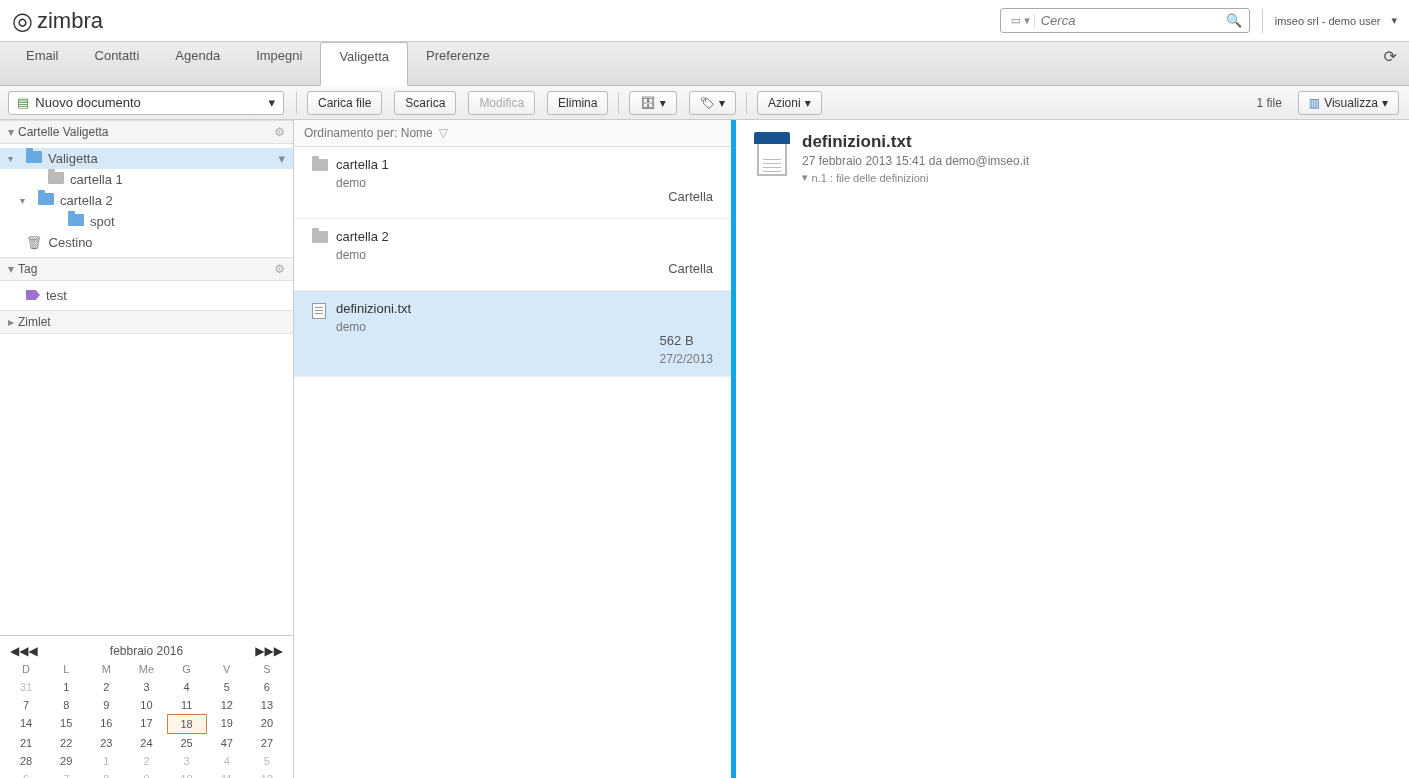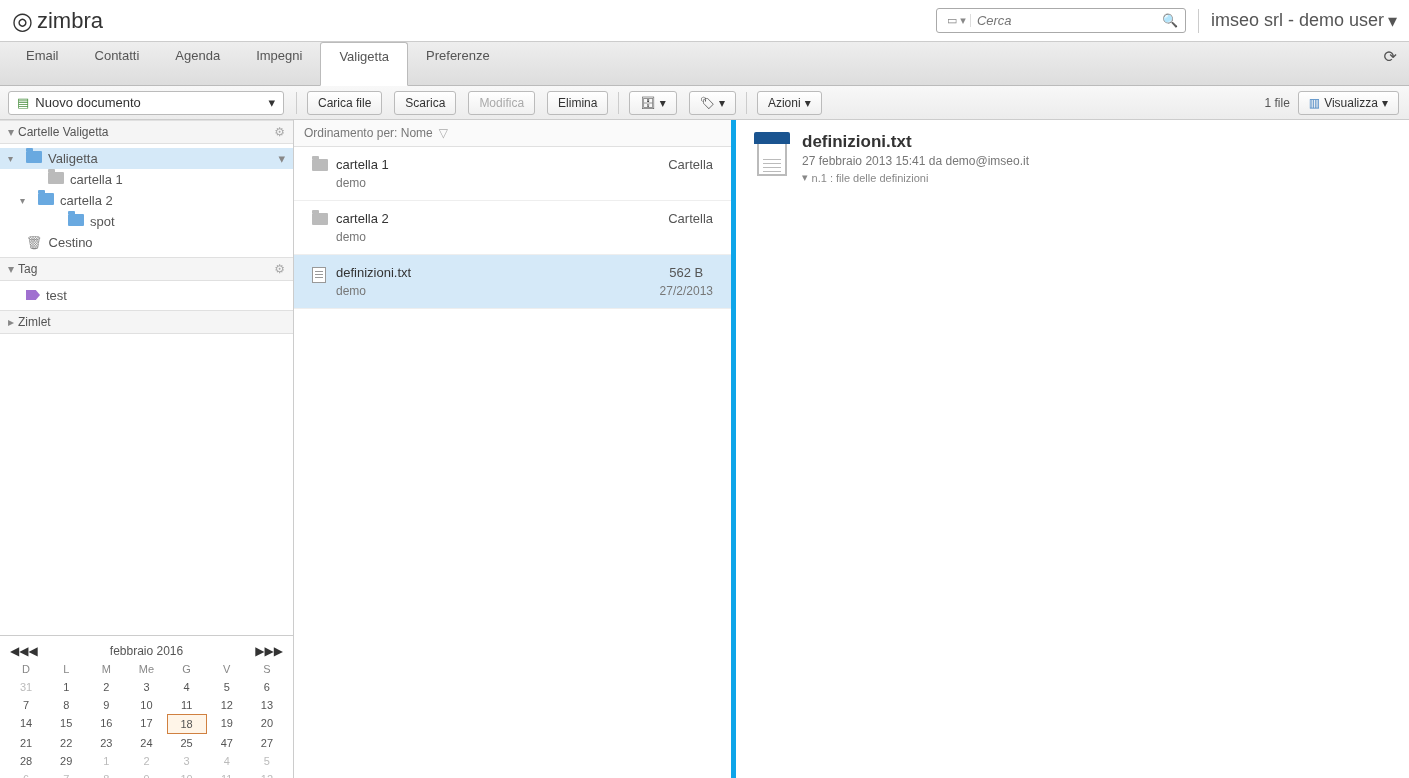--- a/index.html
+++ b/index.html
@@ -8,37 +8,37 @@
 
 .header { display: flex; align-items: center; justify-content: space-between; padding: 6px 12px; border-bottom: 1px solid #ccc; height: 42px; }
 .logo { font-size: 22px; font-weight: 500; color: #333; display: flex; align-items: center; gap: 4px; }
 .logo-icon { font-size: 24px; }
 .header-right { display: flex; align-items: center; gap: 12px; }
 .search-box { display: flex; align-items: center; border: 1px solid #aaa; border-radius: 3px; padding: 2px 6px; width: 250px; background: #fff; }
 .search-type { color: #888; font-size: 11px; padding: 0 4px; border-right: 1px solid #ddd; display:flex; align-items:center; gap:2px;}
 .search-input { border: none; outline: none; flex: 1; font-style: italic; color: #999; padding: 2px 6px; font-size: 13px; }
 .search-icon { color: #888; cursor: pointer; }
 .header-sep { width:1px; height:24px; background:#ccc; }
-.user-menu { color: #555; font-size: 18px; cursor: pointer; display:flex; align-items:center; gap:4px;}
+.user-menu { color: #555; font-size: 11px; cursor: pointer; display:flex; align-items:center; gap:11px;}
 
 
 .tabs { display: flex; background: linear-gradient(#eee,#ddd); border-bottom: 1px solid #bbb; height: 44px; align-items: stretch; padding-left: 8px; position: relative; }
 .tab { padding: 6px 18px; color: #555; cursor: pointer; font-size: 13px; }
 .tab.active { background: #fff; border: 1px solid #bbb; border-bottom: 1px solid #fff; border-radius: 3px 3px 0 0; margin-bottom: -1px; }
 .refresh-icon { position: absolute; right: 12px; top: 5px; cursor: pointer; color: #555; font-size: 16px;}
 
 
 .toolbar { display: flex; align-items: center; background: linear-gradient(#f8f8f8,#ececec); border-bottom: 1px solid #ccc; height: 34px; }
 .new-doc { display: flex; align-items: center; border: 1px solid #bbb; border-radius: 3px; background: #fff; margin: 4px 8px; height: 24px; width: 276px; justify-content: space-between; padding: 0 8px; cursor:pointer;}
 .new-doc-left { display:flex; align-items:center; gap:6px;}
 .tb-group { display: flex; gap: 12px; padding: 0 6px; align-items: center; }
 .tb-btn { border: 1px solid #bbb; border-radius: 3px; background: linear-gradient(#fff,#f0f0f0); padding: 3px 10px; font-size: 12px; cursor: pointer; height:24px; display:flex; align-items:center; gap:4px;}
 .tb-btn.disabled { color: #aaa; cursor: default; }
 .tb-sep { width: 1px; height: 22px; background: #ccc; margin: 0 4px; }
-.tb-right { margin-left: auto; display: flex; align-items: center; gap: 8px; padding-right: 10px; }
+.tb-right { margin-left: auto; display: flex; align-items: center; gap: 16px; padding-right: 10px; }
 .file-count { color: #555; font-size: 12px; }
 
 
 .main { display: flex; height: calc(100vh - 104px); }
 
 
 .sidebar { width: 294px; border-right: 1px solid #ccc; display: flex; flex-direction: column; background: #fff; }
 .side-section-hdr { display: flex; align-items: center; padding: 4px 8px; background: #f5f5f5; border-bottom: 1px solid #e0e0e0; border-top: 1px solid #e0e0e0; font-size: 12px; color: #555; cursor:pointer;}
 .side-section-hdr .gear { margin-left: auto; color: #aaa; font-size: 12px;}
 .side-section-hdr .tri { margin-right: 4px; color:#888;}
@@ -67,21 +67,21 @@
 
 
 .file-col { width: 442px; border-right: 5px solid #0ea5e9; display:flex; flex-direction:column; }
 .sort-hdr { padding: 6px 10px; border-bottom: 1px solid #e0e0e0; color: #777; font-size: 12px; display:flex; align-items:center; gap:6px; background:#fafafa;}
 .file-row { display: flex; padding: 10px 18px; border-bottom: 1px solid #eee; cursor:pointer; }
 .file-row.selected { background: #d5e9f8; }
 .file-row .icon-cell { width: 24px; display:flex; align-items:flex-start; padding-top:2px;}
 .file-row .info { flex: 1; }
 .file-row .name { color: #333; font-size: 13px; }
 .file-row .sub { color: #777; font-size: 12px; margin-top: 4px; }
-.file-row .right { text-align: center; }
+.file-row .right { text-align: left; margin-top: 32px; }
 .file-row .right .type { color: #555; font-size: 13px; }
 .file-row .right .date { color: #777; font-size: 12px; margin-top:4px;}
 .doc-icon-sm { width:14px; height:16px; background:#fff; border:1px solid #999; display:inline-block; position:relative;}
 .doc-icon-sm::before { content:''; position:absolute; top:3px; left:2px; right:2px; height:1px; background:#999; box-shadow: 0 3px 0 #999, 0 6px 0 #999;}
 
 
 .preview { flex: 1; padding: 12px 18px; }
 .preview-hdr { display: flex; gap: 12px; }
 .preview-badge { display:flex; flex-direction:column; align-items:center;}
 .badge-top { width:36px; height:12px; background:#1a5490; border-radius:2px 2px 0 0;}

